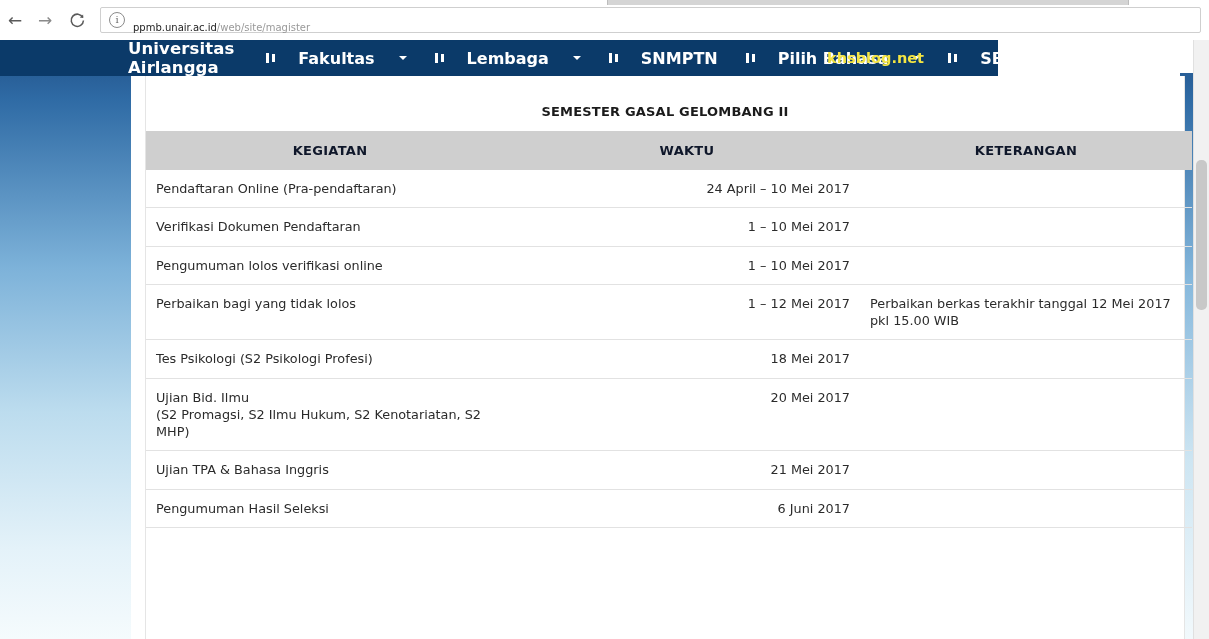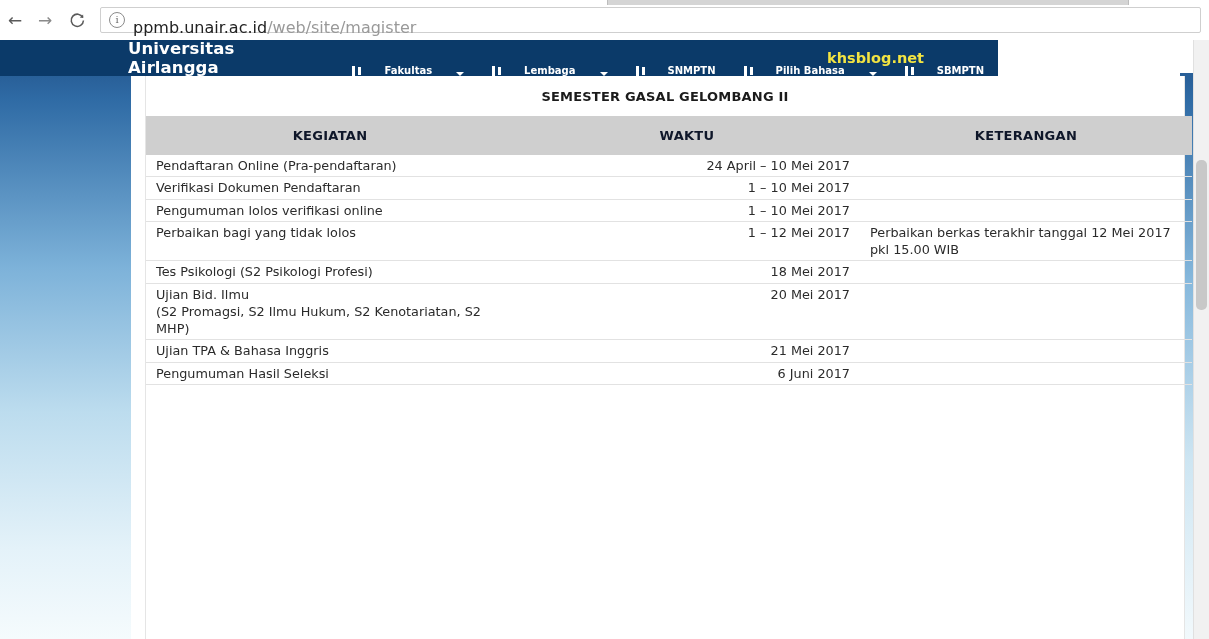--- a/index.html
+++ b/index.html
@@ -78,21 +78,21 @@
     border-radius: 50%;
     color: #6b6b6b;
     font-size: 10px;
     line-height: 13px;
     text-align: center;
     font-family: "DejaVu Serif", serif;
     margin-right: 8px;
     flex: none;
   }
   .url-text {
-    font-size: 16px;
+    font-size: 10px;
     color: #999999;
     white-space: nowrap;
     margin-top: 15px;
   }
   .url-text .url-host { color: #222222; }
 
   
   .page-body {
     position: absolute;
     left: 0;
@@ -171,25 +171,25 @@
     font-weight: bold;
     letter-spacing: 0.1px;
   }
   .nav-items {
     display: flex;
     align-items: center;
     margin-left: 18px;
   }
   .nav-item {
     color: #ffffff;
-    font-size: 10px;
+    font-size: 16px;
     font-weight: bold;
     padding: 0 14px;
     display: flex;
-    align-items: flex-end;
+    align-items: center;
     gap: 22px;
     height: 36px;
     white-space: nowrap;
   }
   .grid-icon {
     display: inline-block;
     width: 10px;
     height: 10px;
     position: relative;
     flex: none;
@@ -233,21 +233,21 @@
     background: #ffffff;
     border-left: 1px solid #e5e5e5;
     border-right: 1px solid #e5e5e5;
     box-sizing: border-box;
   }
   .section-title {
     text-align: center;
     font-size: 13px;
     font-weight: bold;
     color: #1b1b1b;
-    padding-top: 13px;
+    padding-top: 28px;
     padding-bottom: 12px;
     letter-spacing: 0.2px;
   }
   table.sched {
     width: 998px;
     margin: 0 auto;
     border-collapse: collapse;
     table-layout: fixed;
   }
   table.sched thead th {
@@ -257,21 +257,21 @@
     font-weight: bold;
     text-align: center;
     padding: 12px 8px;
     border: none;
     letter-spacing: 0.3px;
   }
   table.sched td {
     font-size: 12.8px;
     color: #2b2b2b;
     border-bottom: 1px solid #e2e2e2;
-    padding: 2px 10px;
+    padding: 10px 10px;
     vertical-align: top;
     line-height: 1.35;
   }
   td.col-keg { width: 352px; padding-left: 10px; }
   td.col-wkt { width: 330px; text-align: right; }
   td.col-ket { width: 316px; padding-left: 10px; }
   th.col-keg { width: 352px; }
   th.col-wkt { width: 330px; }
   th.col-ket { width: 316px; }
   .sub-line { display: block; }

